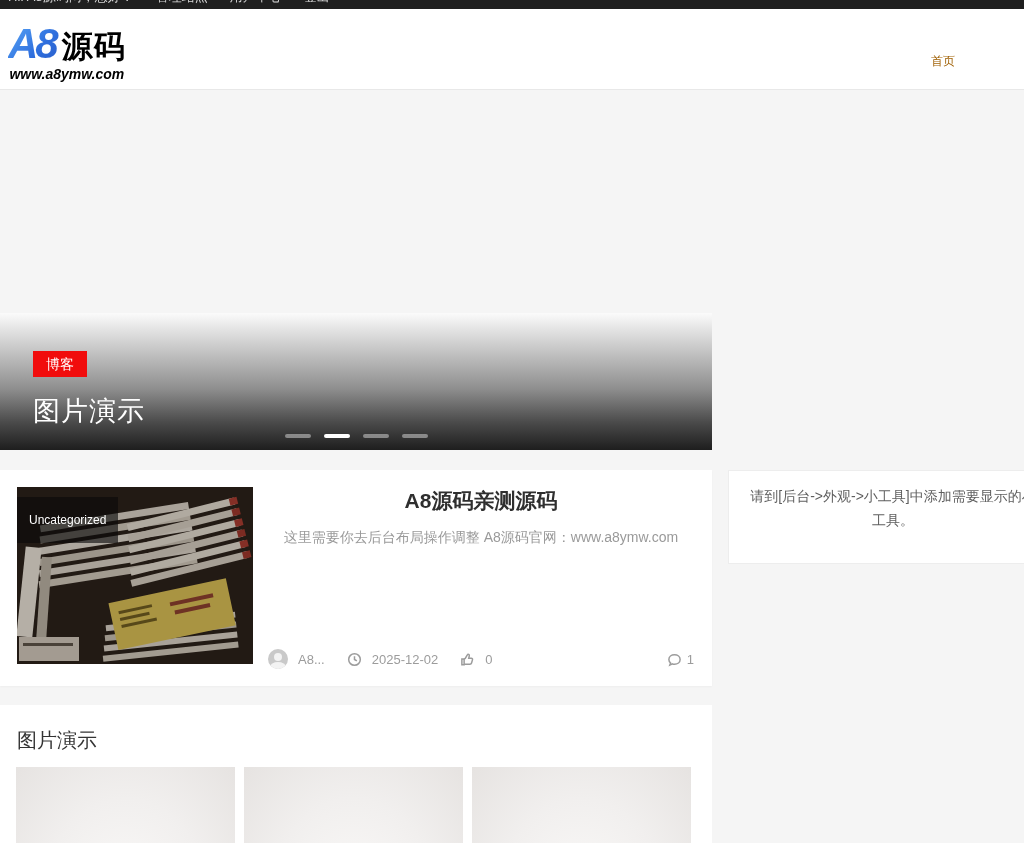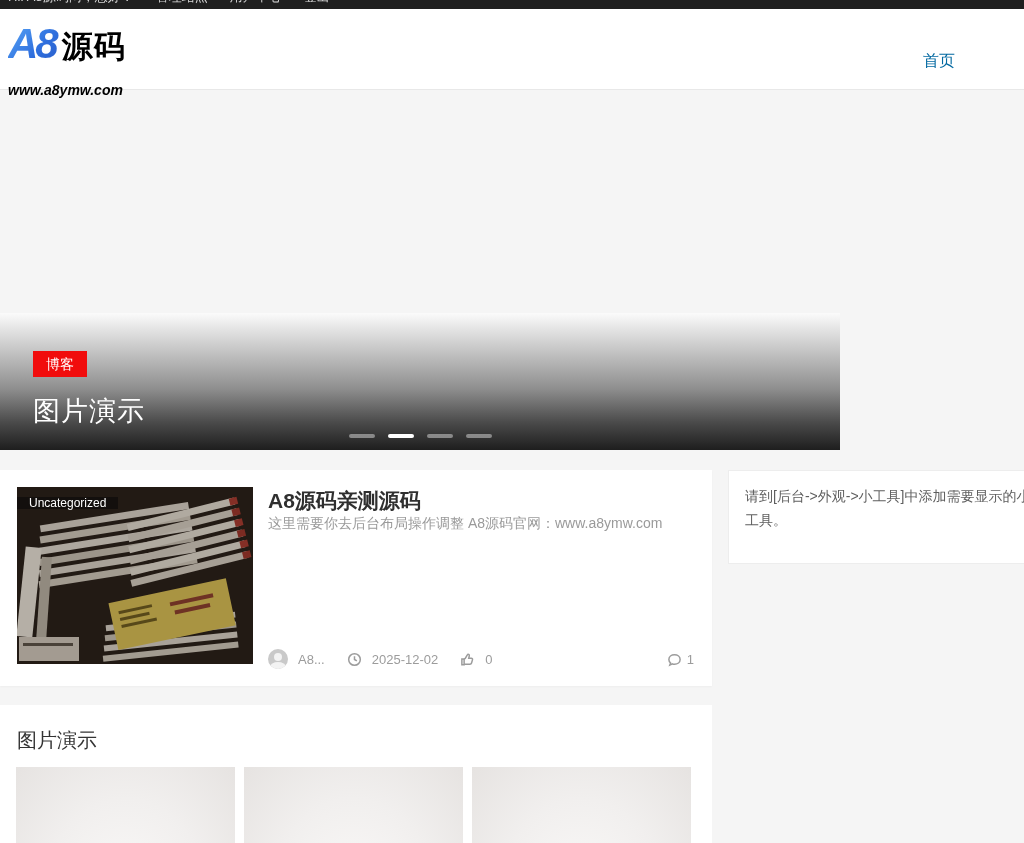--- a/index.html
+++ b/index.html
@@ -4,21 +4,21 @@
 <style>
   * { margin: 0; padding: 0; box-sizing: border-box; }
   html, body { width: 1024px; height: 843px; }
   body {
     font-family: "Liberation Sans", "DejaVu Sans", sans-serif;
     background: #f5f5f5;
     position: relative;
     overflow: hidden;
     color: #333;
   }
-  .viewport { position: absolute; inset: 0; overflow: hidden; }
+  .viewport { position: absolute; inset: 0; overflow: hidden; text-align: center; }
 
   
   .topbar {
     position: absolute; left: 0; top: 0; width: 1024px; height: 9px;
     background: #1f1f1f; overflow: hidden; z-index: 30;
   }
   .topbar-inner {
     display: flex; align-items: center; gap: 22px;
     padding-left: 8px; margin-top: -12px;
     font-size: 13px; color: #d6d6d6; white-space: nowrap;
@@ -37,28 +37,28 @@
     background: linear-gradient(135deg, #5aa8f7 0%, #2f6fde 60%, #2a5ec9 100%);
     -webkit-background-clip: text; background-clip: text; color: transparent;
     letter-spacing: -3px; padding-right: 4px;
   }
   .logo-cn {
     font-size: 31px; font-weight: bold; color: #000000;
     margin-left: 2px; margin-bottom: 3px; letter-spacing: 1px;
   }
   .logo-url {
     font-size: 14px; font-weight: bold; font-style: italic;
-    color: #000; margin-top: 18px; letter-spacing: 0px;
+    color: #000; margin-top: 2px; letter-spacing: 0px;
   }
   .nav { position: absolute; right: 69px; top: 42px; }
-  .nav-item { font-size: 16px; color: #0369a1; cursor: pointer; }
+  .nav-item { font-size: 12px; color: #a16207; cursor: pointer; }
 
   
   .hero {
-    position: absolute; left: 0; top: 313px; width: 840px; height: 137px;
+    position: absolute; left: 0; top: 313px; width: 712px; height: 137px;
     background: linear-gradient(180deg, #fbfbfb 0%, #8f8f8f 55%, #4a4a4a 80%, #1e1e1e 100%);
     overflow: hidden;
   }
   .hero-badge {
     position: absolute; left: 33px; top: 38px;
     background: #f10c0c; color: #fff; font-size: 14px;
     padding: 6px 13px; line-height: 1;
   }
   .hero-title {
     position: absolute; left: 33px; top: 80px;
@@ -80,30 +80,30 @@
     background: #fff; box-shadow: 0 1px 2px rgba(0,0,0,0.03);
   }
   .article-thumb {
     position: absolute; left: 17px; top: 17px; width: 236px; height: 177px;
     overflow: hidden; background: #241c17; cursor: pointer;
   }
   .article-thumb svg { display: block; width: 100%; height: 100%; }
   .thumb-label {
     position: absolute; left: 0; top: 10px;
     background: rgba(10,10,10,0.62); color: #fff; font-size: 12px;
-    padding: 0 12px; line-height: 1;
+    padding: 17px 12px; line-height: 1;
   }
   .article-body {
     position: absolute; left: 268px; top: 17px; right: 18px; bottom: 17px;
     display: flex; flex-direction: column;
   }
   .article-title {
     font-size: 21px; font-weight: bold; color: #2f2f2f; cursor: pointer;
   }
-  .article-excerpt { font-size: 14px; color: #9a9a9a; }
+  .article-excerpt { font-size: 14px; color: #9a9a9a; margin-top: 14px; }
   .article-meta {
     margin-top: auto; display: flex; align-items: center;
     font-size: 13px; color: #9c9c9c;
   }
   .meta-item { display: flex; align-items: center; gap: 10px; margin-right: 22px; }
   .meta-right { margin-left: auto; display: flex; align-items: center; gap: 5px; }
   .avatar {
     width: 20px; height: 20px; border-radius: 50%;
     background: #c9c9c9; position: relative; overflow: hidden; flex: 0 0 auto;
   }

